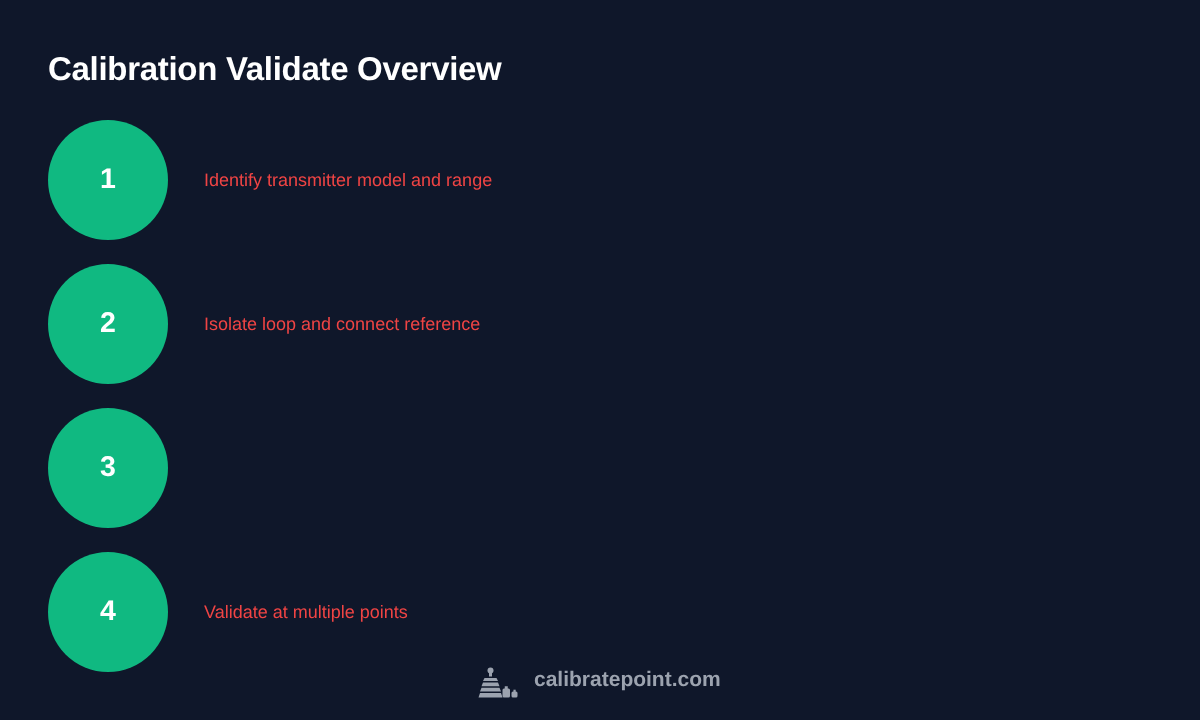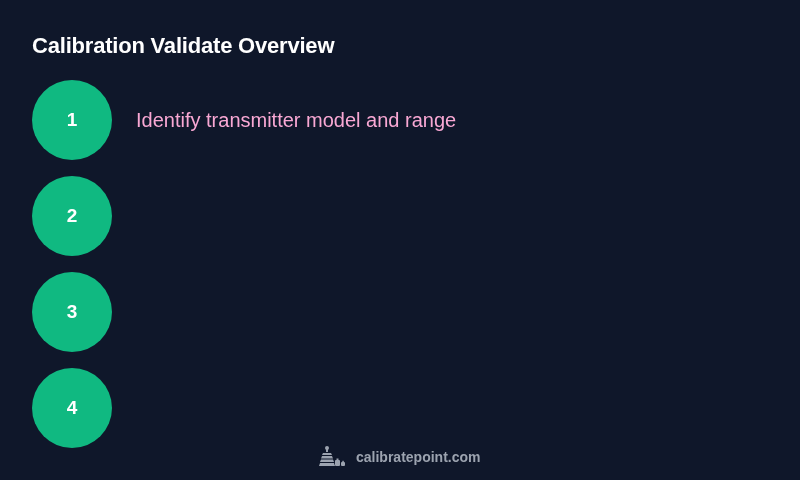--- a/index.html
+++ b/index.html
@@ -18,52 +18,54 @@
       position: absolute; left: 32px; height: 80px;
       display: flex; align-items: center;
     }
     .circle {
       width: 80px; height: 80px; border-radius: 50%;
       background: #10b981; color: #ffffff;
       display: flex; align-items: center; justify-content: center;
       font-size: 19px; font-weight: bold; flex: 0 0 80px;
     }
     .step-text {
-      margin-left: 24px; font-size: 20px; color: #f9a8d4;
+      margin-left: 24px; font-size: 12px; color: #ef4444;
       white-space: nowrap;
     }
     .footer {
       position: absolute; left: 318px; top: 444px;
-      display: flex; align-items: center; height: 26px;
+      display: flex; align-items: flex-start; height: 26px;
     }
     .footer-logo { width: 28px; height: 24px; }
     .footer-text {
       margin-left: 10px; font-size: 14px; font-weight: bold; color: #9ca3af;
     }
   </style>
 </head>
 <body>
 
 <h1 class="title">Calibration Validate Overview</h1>
 
 <div class="step" style="top:80px;">
   <div class="circle">1</div>
   <div class="step-text">Identify transmitter model and range</div>
 </div>
 
 <div class="step" style="top:176px;">
   <div class="circle">2</div>
+  <div class="step-text">Isolate loop and connect reference</div>
 </div>
 
 <div class="step" style="top:272px;">
   <div class="circle">3</div>
 </div>
 
 <div class="step" style="top:368px;">
   <div class="circle">4</div>
+  <div class="step-text">Validate at multiple points</div>
 </div>
 
 <div class="footer">
   <svg class="footer-logo" viewBox="0 0 28 24">
     <g fill="#9ca3af">
       <circle cx="9" cy="3" r="2"></circle>
       <rect x="8" y="4" width="2" height="3"></rect>
       <path d="M5 8 h8 l1 2 h-10 z"></path>
       <path d="M4 11 h10 l1 2.5 h-12 z"></path>
       <path d="M3 14.5 h12 l1 2.5 h-14 z"></path>

